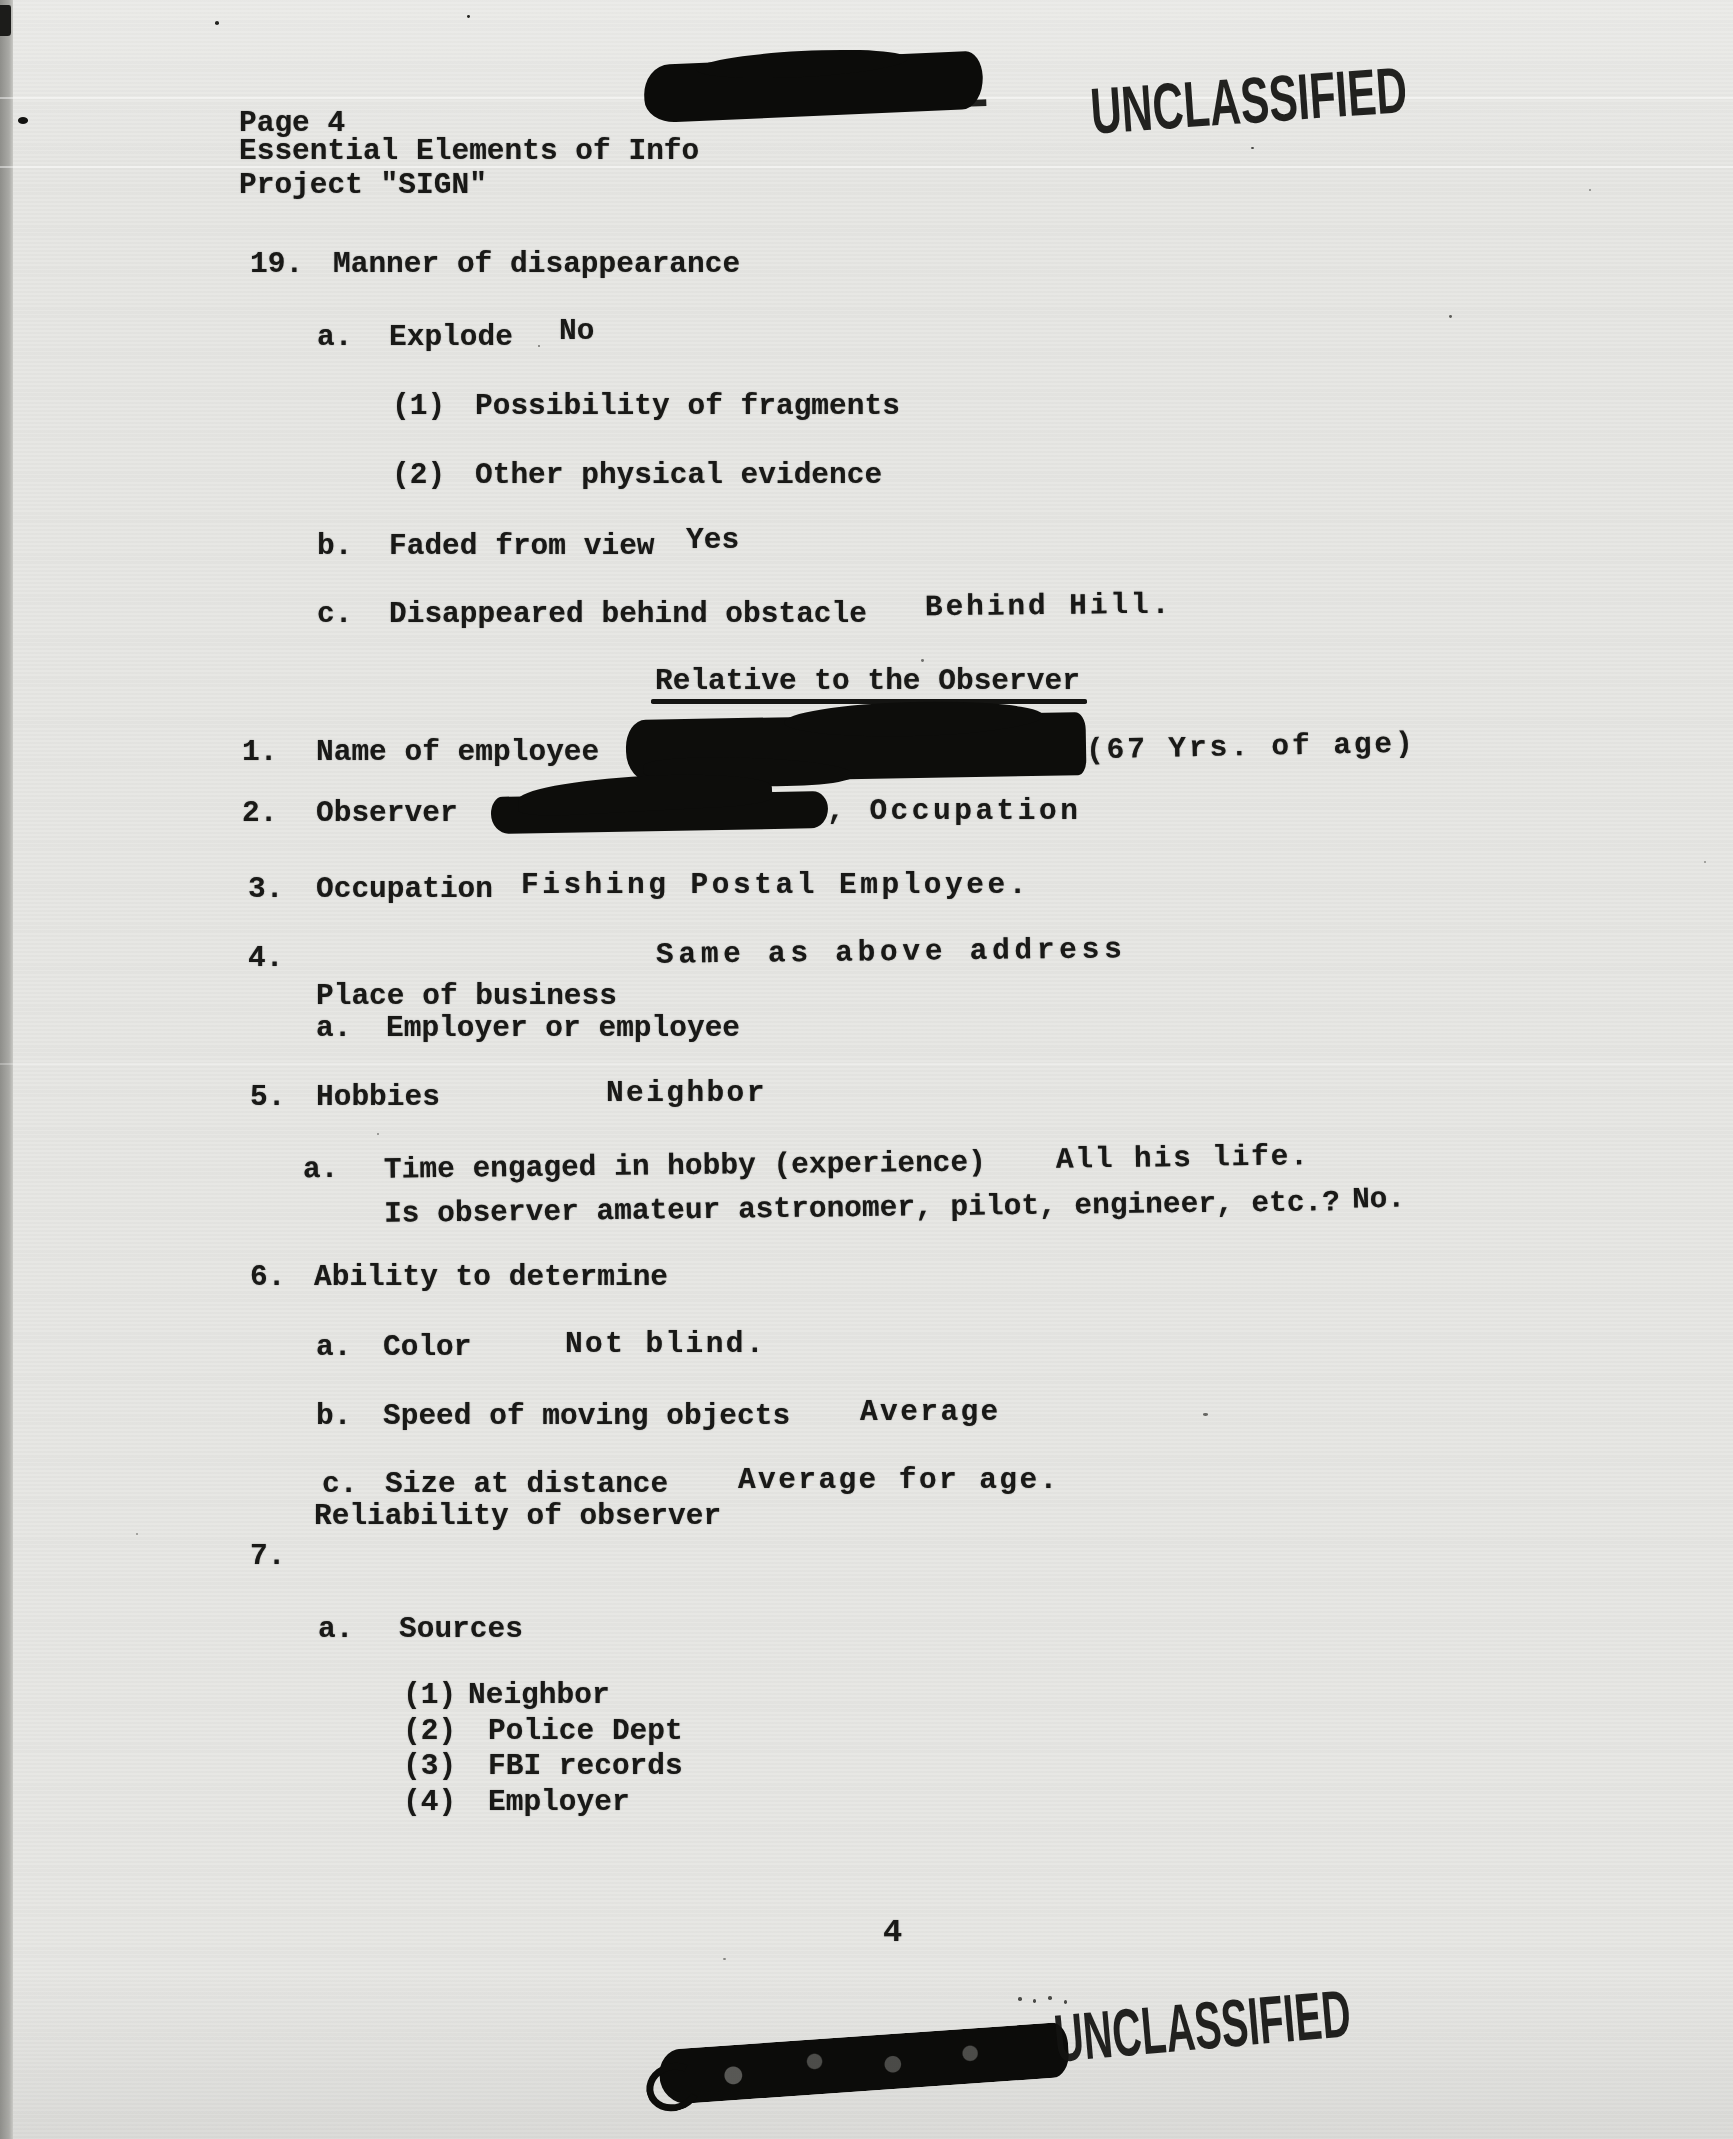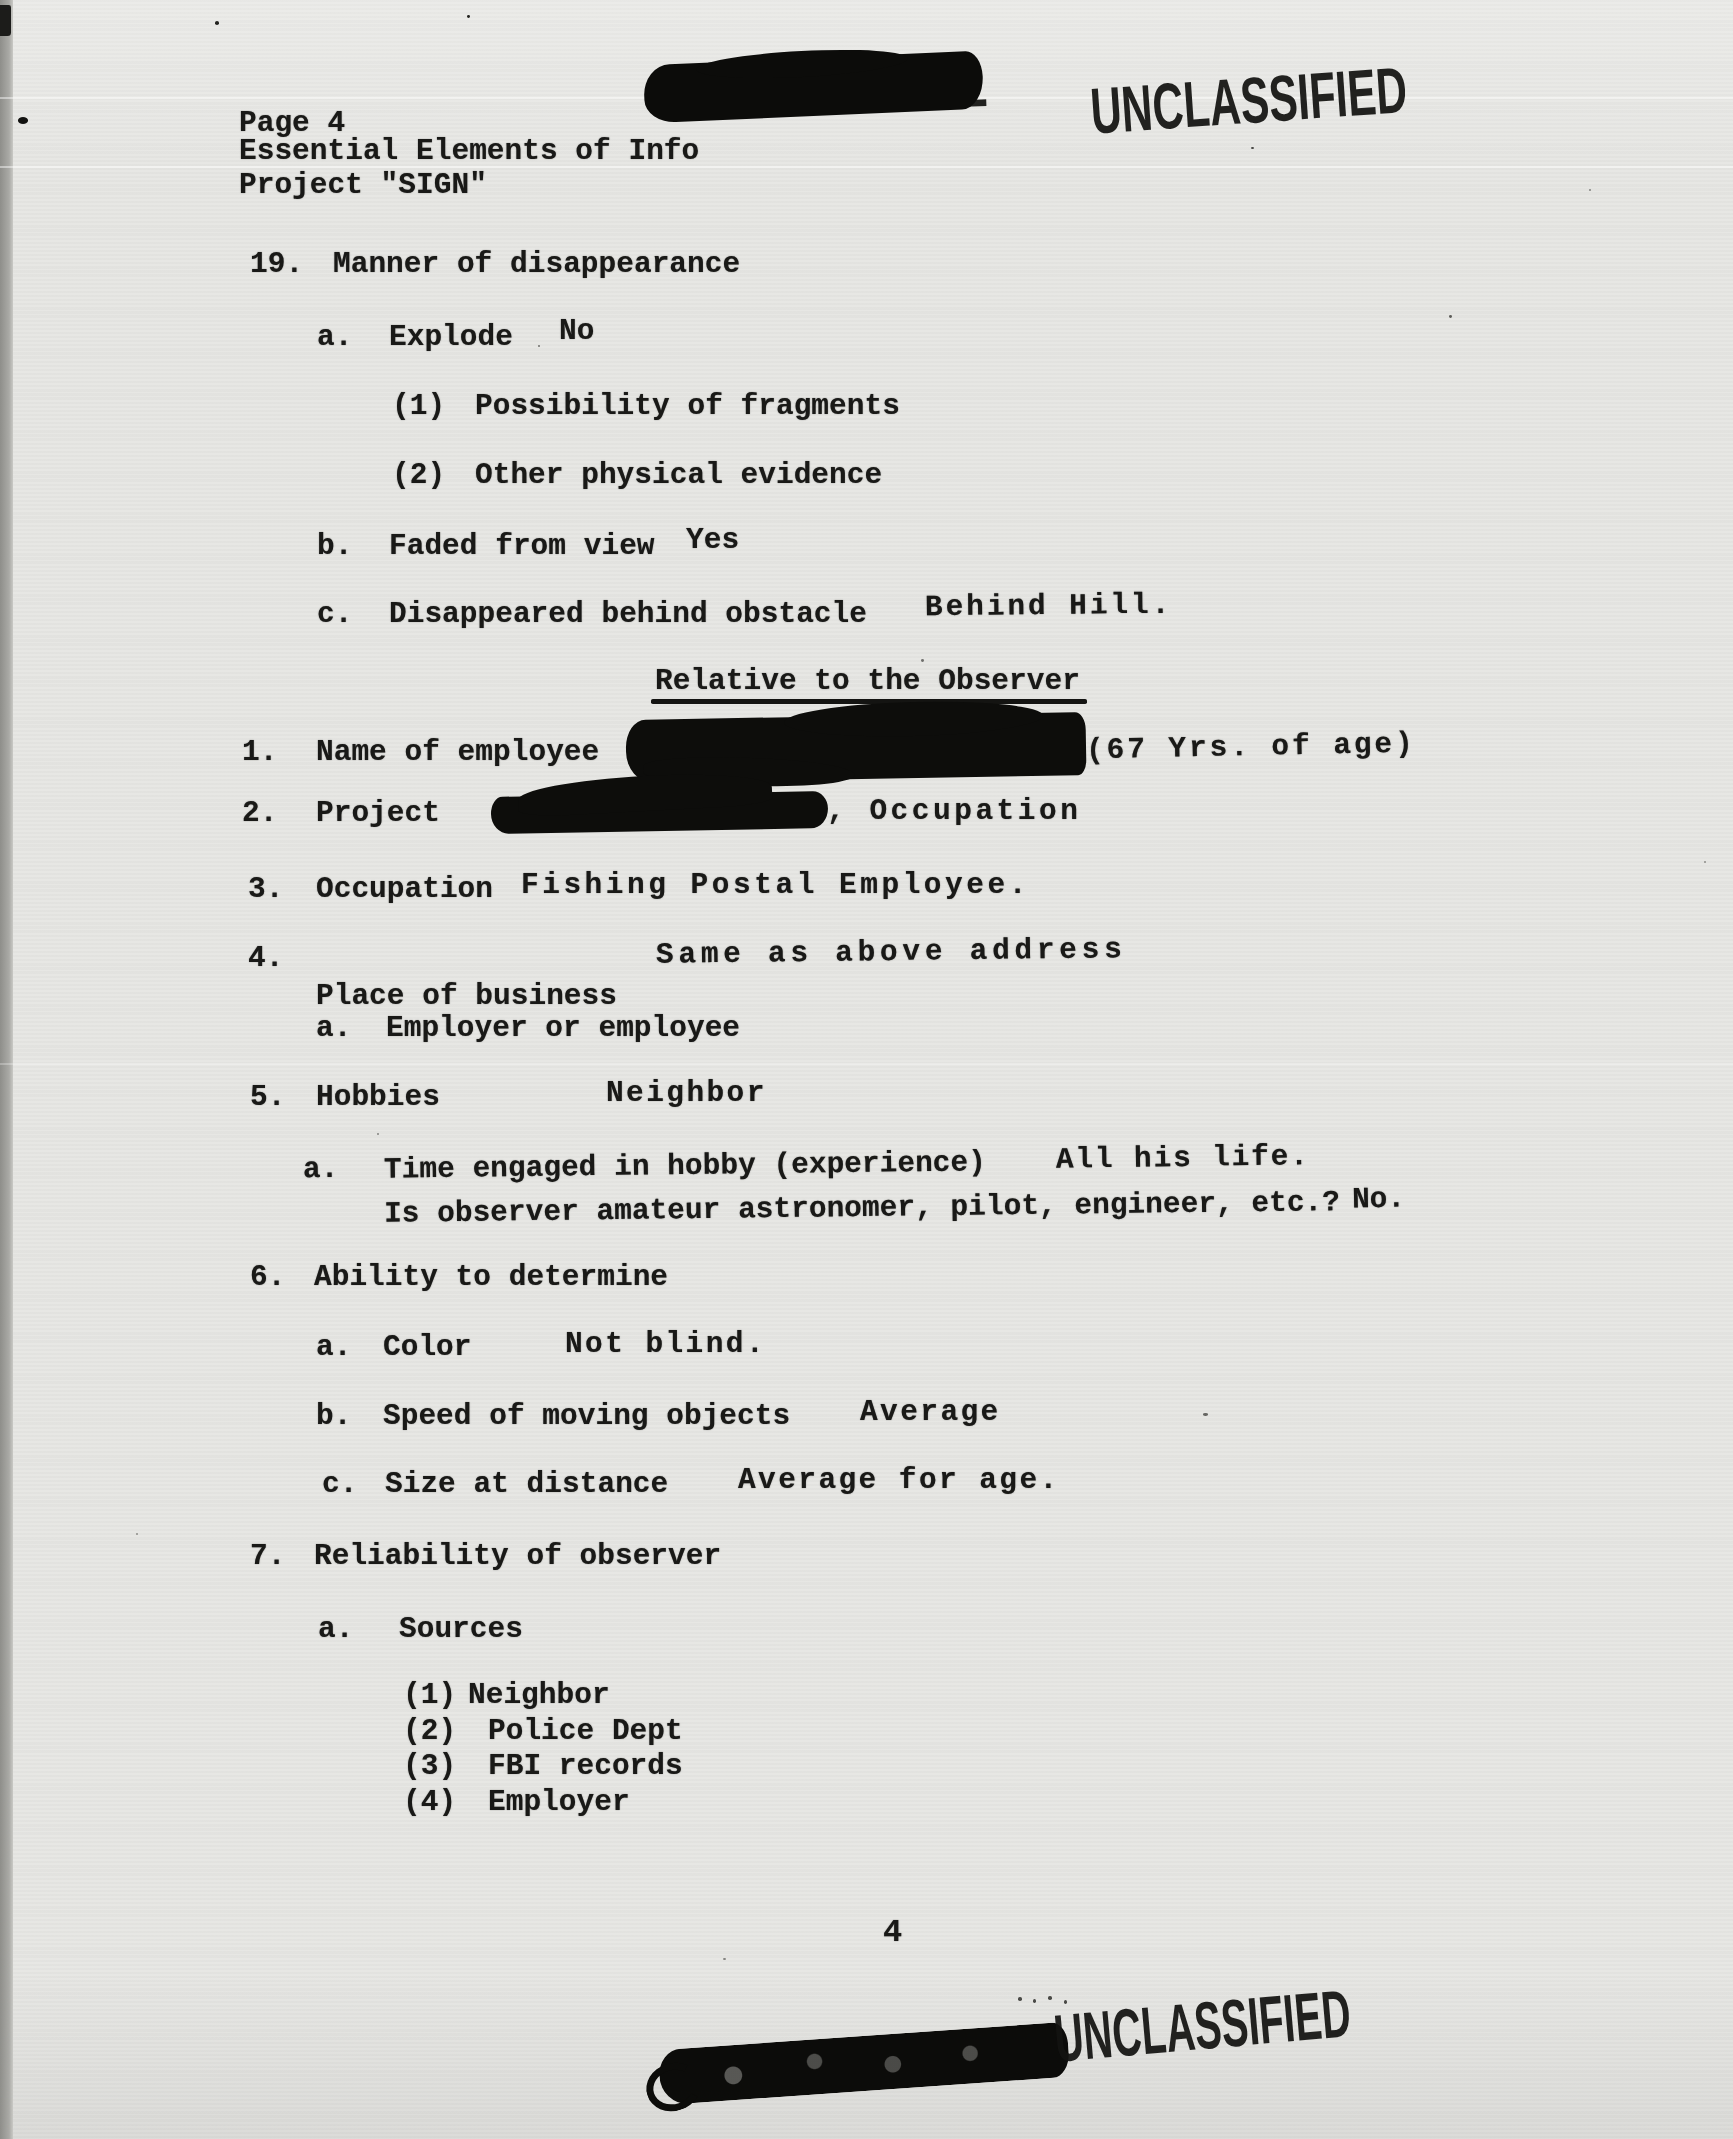--- a/index.html
+++ b/index.html
@@ -86,21 +86,21 @@
   <div class="underline" style="left:651px;top:699px;width:436px;height:5.3px"></div>
 
   <span class="ln" style="left:242px;top:736px">1.</span>
   <span class="ln" style="left:316px;top:736px">Name of employee</span>
   <div class="blob" style="left:626px;top:716px;width:460px;height:63px;border-radius:20px 10.6px 8.3px 26px / 28px 17.7px 15.3px 31px;transform:rotate(-1deg)"></div>
   <div class="blob" style="left:784px;top:702px;width:259px;height:34px;border-radius:50%;transform:rotate(-1.5deg)"></div>
   <div class="blob" style="left:643px;top:758px;width:212px;height:28px;border-radius:40% 60% 50% 50%;transform:rotate(1deg)"></div>
   <span class="ln" style="left:1086px;top:731px;letter-spacing:2.9px;transform:rotate(-1.2deg)">(67 Yrs. of age)</span>
 
   <span class="ln" style="left:242px;top:797px">2.</span>
-  <span class="ln" style="left:316px;top:797px">Project</span>
+  <span class="ln" style="left:316px;top:797px">Observer</span>
   <div class="blob" style="left:491px;top:794px;width:337px;height:37px;border-radius:11.8px 15.3px 17.7px 17.7px / 17.7px 17.7px 20px 20px;transform:rotate(-1deg)"></div>
   <div class="blob" style="left:518px;top:776px;width:254px;height:35px;border-radius:50% 50% 20% 20%;transform:rotate(-3deg)"></div>
   <span class="ln" style="left:827px;top:795px;letter-spacing:3.5px">, Occupation</span>
 
   <span class="ln" style="left:248px;top:873px">3.</span>
   <span class="ln" style="left:316px;top:873px">Occupation</span>
   <span class="ln" style="left:521px;top:869px;letter-spacing:3.5px">Fishing Postal Employee.</span>
 
   <span class="ln" style="left:248px;top:942px">4.</span>
   <span class="ln" style="left:316px;top:980px">Place of business</span>
@@ -129,21 +129,21 @@
 
   <span class="ln" style="left:316px;top:1400px">b.</span>
   <span class="ln" style="left:383px;top:1400px">Speed of moving objects</span>
   <span class="ln" style="left:860px;top:1396px;letter-spacing:2.4px">Average</span>
 
   <span class="ln" style="left:322px;top:1468px">c.</span>
   <span class="ln" style="left:385px;top:1468px">Size at distance</span>
   <span class="ln" style="left:738px;top:1464px;letter-spacing:2.4px">Average for age.</span>
 
   <span class="ln" style="left:250px;top:1540px">7.</span>
-  <span class="ln" style="left:314px;top:1540px">Reliability of observer</span>
+  <span class="ln" style="left:314px;top:1500px">Reliability of observer</span>
 
   <span class="ln" style="left:318px;top:1613px">a.</span>
   <span class="ln" style="left:399px;top:1613px">Sources</span>
 
   <span class="ln" style="left:403px;top:1679px">(1)</span>
   <span class="ln" style="left:468px;top:1679px">Neighbor</span>
   <span class="ln" style="left:403px;top:1715px">(2)</span>
   <span class="ln" style="left:488px;top:1715px">Police Dept</span>
   <span class="ln" style="left:403px;top:1750px">(3)</span>
   <span class="ln" style="left:488px;top:1750px">FBI records</span>

